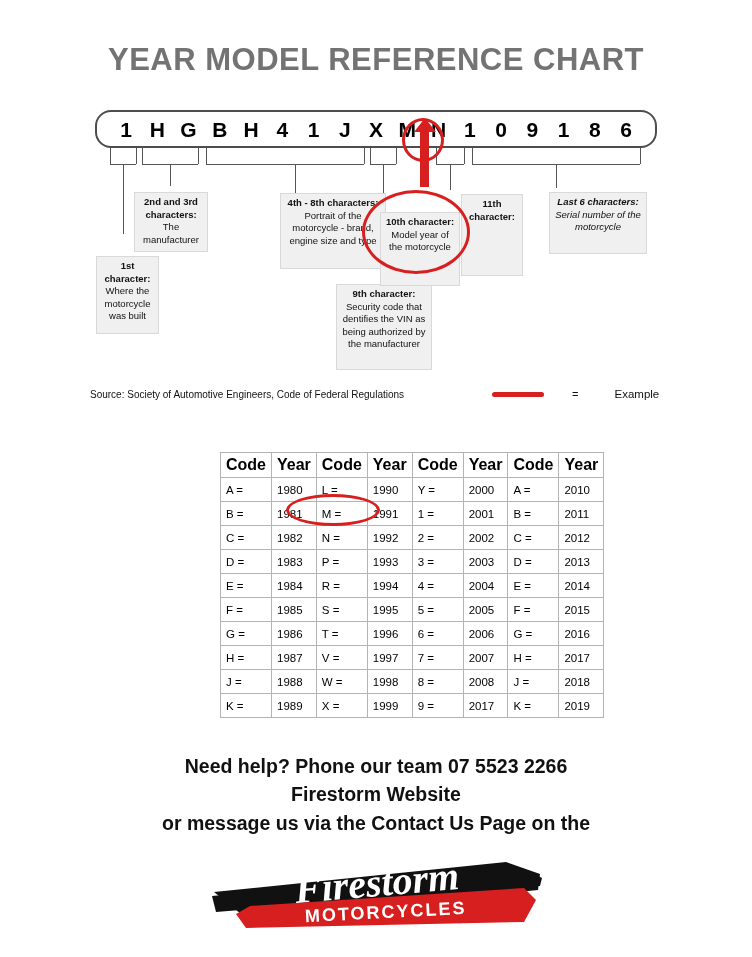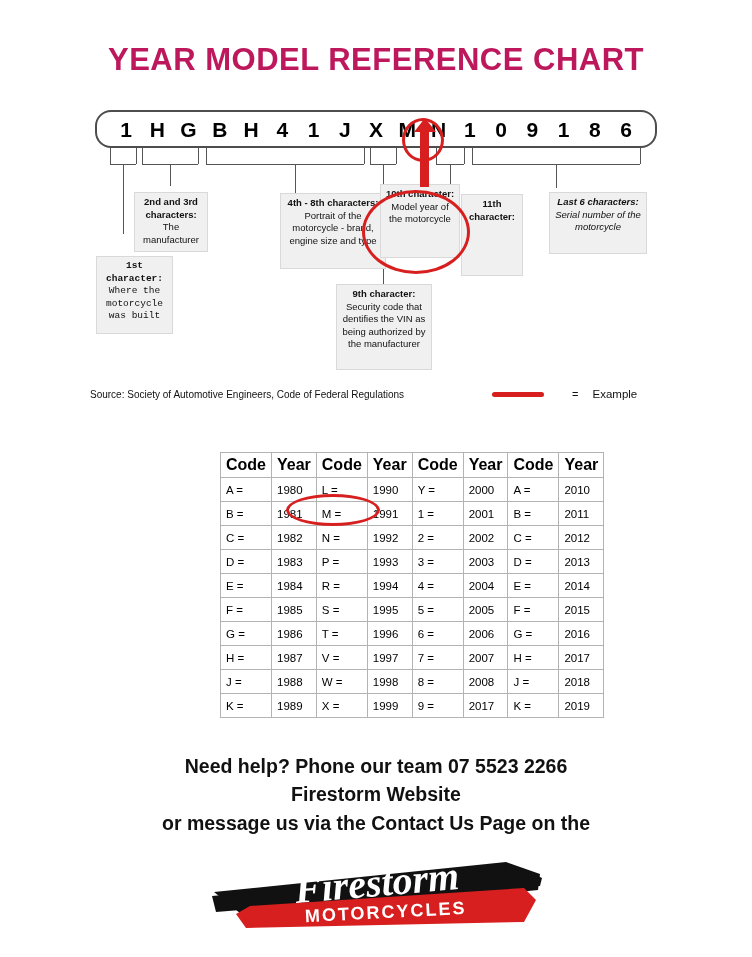--- a/index.html
+++ b/index.html
@@ -14,21 +14,21 @@
     overflow: hidden;
   }
 
   
   .title {
     text-align: center;
     font-size: 31px;
     font-weight: bold;
     letter-spacing: 0.5px;
     margin-top: 42px;
-    color: #be185d;
+    color: #737373;
   }
 
   
   .vin-wrap {
     position: relative;
     margin: 32px auto 0 auto;
     width: 562px;
   }
   .vin-bar {
     border: 2px solid #4d4d4d;
@@ -113,21 +113,21 @@
   }
   .source-text { white-space: nowrap; }
   .example-dash {
     width: 52px;
     height: 5px;
     background: #d81f1f;
     border-radius: 3px;
     margin-left: 88px;
   }
   .eq { margin-left: 28px; font-size: 11px; }
-  .example-label { margin-left: 14px; font-size: 11.5px; }
+  .example-label { margin-left: 36px; font-size: 11.5px; }
 
   
   .table-wrap {
     position: absolute;
     left: 220px;
     top: 452px;
   }
   table.codes {
     border-collapse: collapse;
     font-size: 11.5px;
@@ -223,41 +223,41 @@
   <div class="lead vline" style="left:436px; top:0; height:16px;"></div>
   <div class="lead hline" style="left:436px; top:16px; width:28px;"></div>
   <div class="lead vline" style="left:464px; top:0; height:16px;"></div>
   <div class="lead vline" style="left:450px; top:16px; height:26px;"></div>
 
   <div class="lead vline" style="left:472px; top:0; height:16px;"></div>
   <div class="lead hline" style="left:472px; top:16px; width:168px;"></div>
   <div class="lead vline" style="left:640px; top:0; height:16px;"></div>
   <div class="lead vline" style="left:556px; top:16px; height:24px;"></div>
 
-  <div class="callout" style="left:96px; top:108px; width:77px; height:78px;font-family:Liberation Mono, monospace;">
+  <div class="callout" style="left:96px; top:108px; width:63px; height:78px;">
     <b>1st character:</b>
     <span>Where the motorcycle was built</span>
   </div>
 
   <div class="callout" style="left:134px; top:44px; width:74px; height:60px;">
     <b>2nd and 3rd characters:</b>
     <span>The manufacturer</span>
   </div>
 
   <div class="callout" style="left:240px; top:45px; width:106px; height:76px;margin-left:40px;">
     <b>4th - 8th characters:</b>
     <span>Portrait of the motorcycle - brand, engine size and type</span>
   </div>
 
   <div class="callout" style="left:336px; top:136px; width:96px; height:86px;">
     <b>9th character:</b>
     <span>Security code that dentifies the VIN as being authorized by the manufacturer</span>
   </div>
 
-  <div class="callout" style="left:380px; top:36px; width:80px; height:74px;">
+  <div class="callout" style="left:380px; top:64px; width:80px; height:74px;">
     <b>10th character:</b>
     <span>Model year of the motorcycle</span>
   </div>
 
   <div class="callout" style="left:461px; top:46px; width:62px; height:82px;">
     <b>11th character:</b>
   </div>
 
   <div class="callout" style="left:549px; top:44px; width:98px; height:62px;font-style:italic;">
     <b>Last 6 characters:</b>

